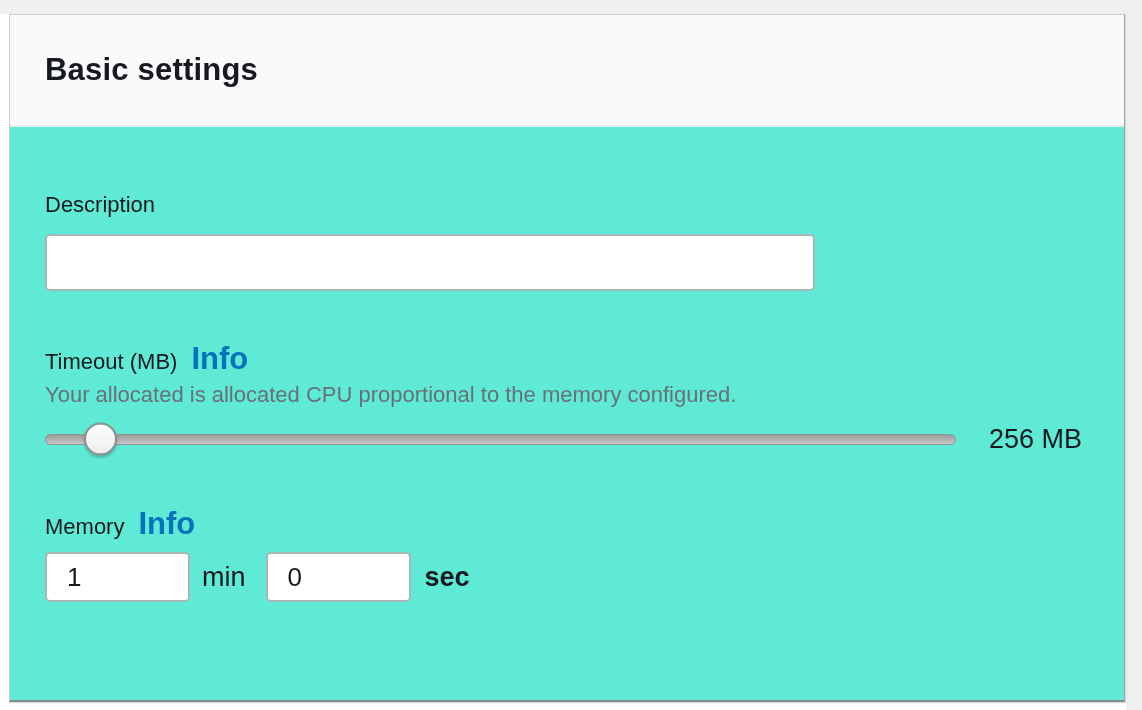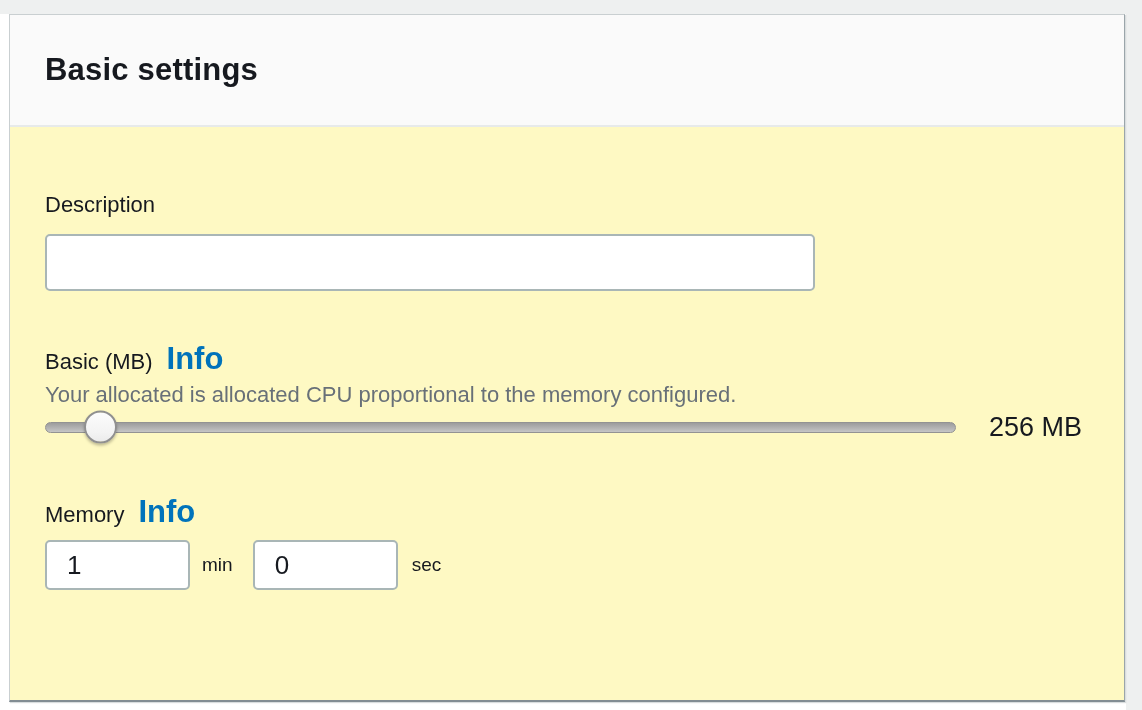--- a/index.html
+++ b/index.html
@@ -14,21 +14,21 @@
     position: absolute; left: 0; top: 0; width: 1142px; height: 14px;
     background: #eef0f0;
   }
   .bg-strip-right {
     position: absolute; left: 1126px; top: 0; width: 16px; height: 710px;
     background: #eef0f0;
   }
   .panel {
     position: absolute; left: 9px; top: 14px;
     width: 1116px; height: 688px;
-    background: #fef9c3;
+    background: #5eead4;
     border: 1px solid #c9cfd1;
     border-right-color: #9aa5aa;
     border-bottom: 2px solid #828d93;
     box-shadow: 1px 1px 1px rgba(0, 28, 36, 0.15);
   }
   .panel-header {
     height: 112px;
     background: #fafafa;
     border-bottom: 2px solid #e7eaea;
     display: flex;
@@ -77,21 +77,21 @@
     outline: none;
   }
   .field-memory { margin-top: 50px; }
   .help-text {
     margin-top: 5px;
     font-size: 22px;
     color: #687078;
     line-height: 26px;
   }
   .slider-row {
-    margin-top: 2px;
+    margin-top: 14px;
     display: flex;
     align-items: center;
     height: 34px;
   }
   .slider-track {
     position: relative;
     width: 911px;
     height: 11px;
     border-radius: 7px;
     border: 1px solid #939393;
@@ -128,25 +128,25 @@
     border: 2px solid #a9b6b6;
     border-radius: 5px;
     background: #ffffff;
     font-family: "Liberation Sans", "DejaVu Sans", sans-serif;
     font-size: 26px;
     color: #16191f;
     padding: 0 0 0 20px;
     outline: none;
   }
   .unit-label {
-    font-size: 19px;
+    font-size: 27px;
     color: #16191f;
   }
   .unit-min { margin-left: 12px; margin-right: 20px; }
-  .unit-sec { margin-left: 14px; }
+  .unit-sec { margin-left: 14px; font-weight: bold; }
 </style>
 </head>
 <body>
 
 <div class="bg-strip-top"></div>
 <div class="bg-strip-right"></div>
 
 <div class="panel">
 
   <div class="panel-header">
@@ -155,21 +155,21 @@
 
   <div class="panel-body">
 
     <div class="field-description">
       <div class="field-label">Description</div>
       <input type="text" class="description-input" value="" style="">
     </div>
 
     <div class="field-memory">
       <div class="label-row">
-        <span class="field-label">Basic (MB)</span>
+        <span class="field-label">Timeout (MB)</span>
         <a class="info-link">Info</a>
       </div>
       <div class="help-text">Your allocated is allocated CPU proportional to the memory configured.</div>
       <div class="slider-row">
         <div class="slider-track">
           <div class="slider-handle" style="left: calc(6% - 17px);"></div>
         </div>
         <div class="slider-value">256 MB</div>
       </div>
     </div>

